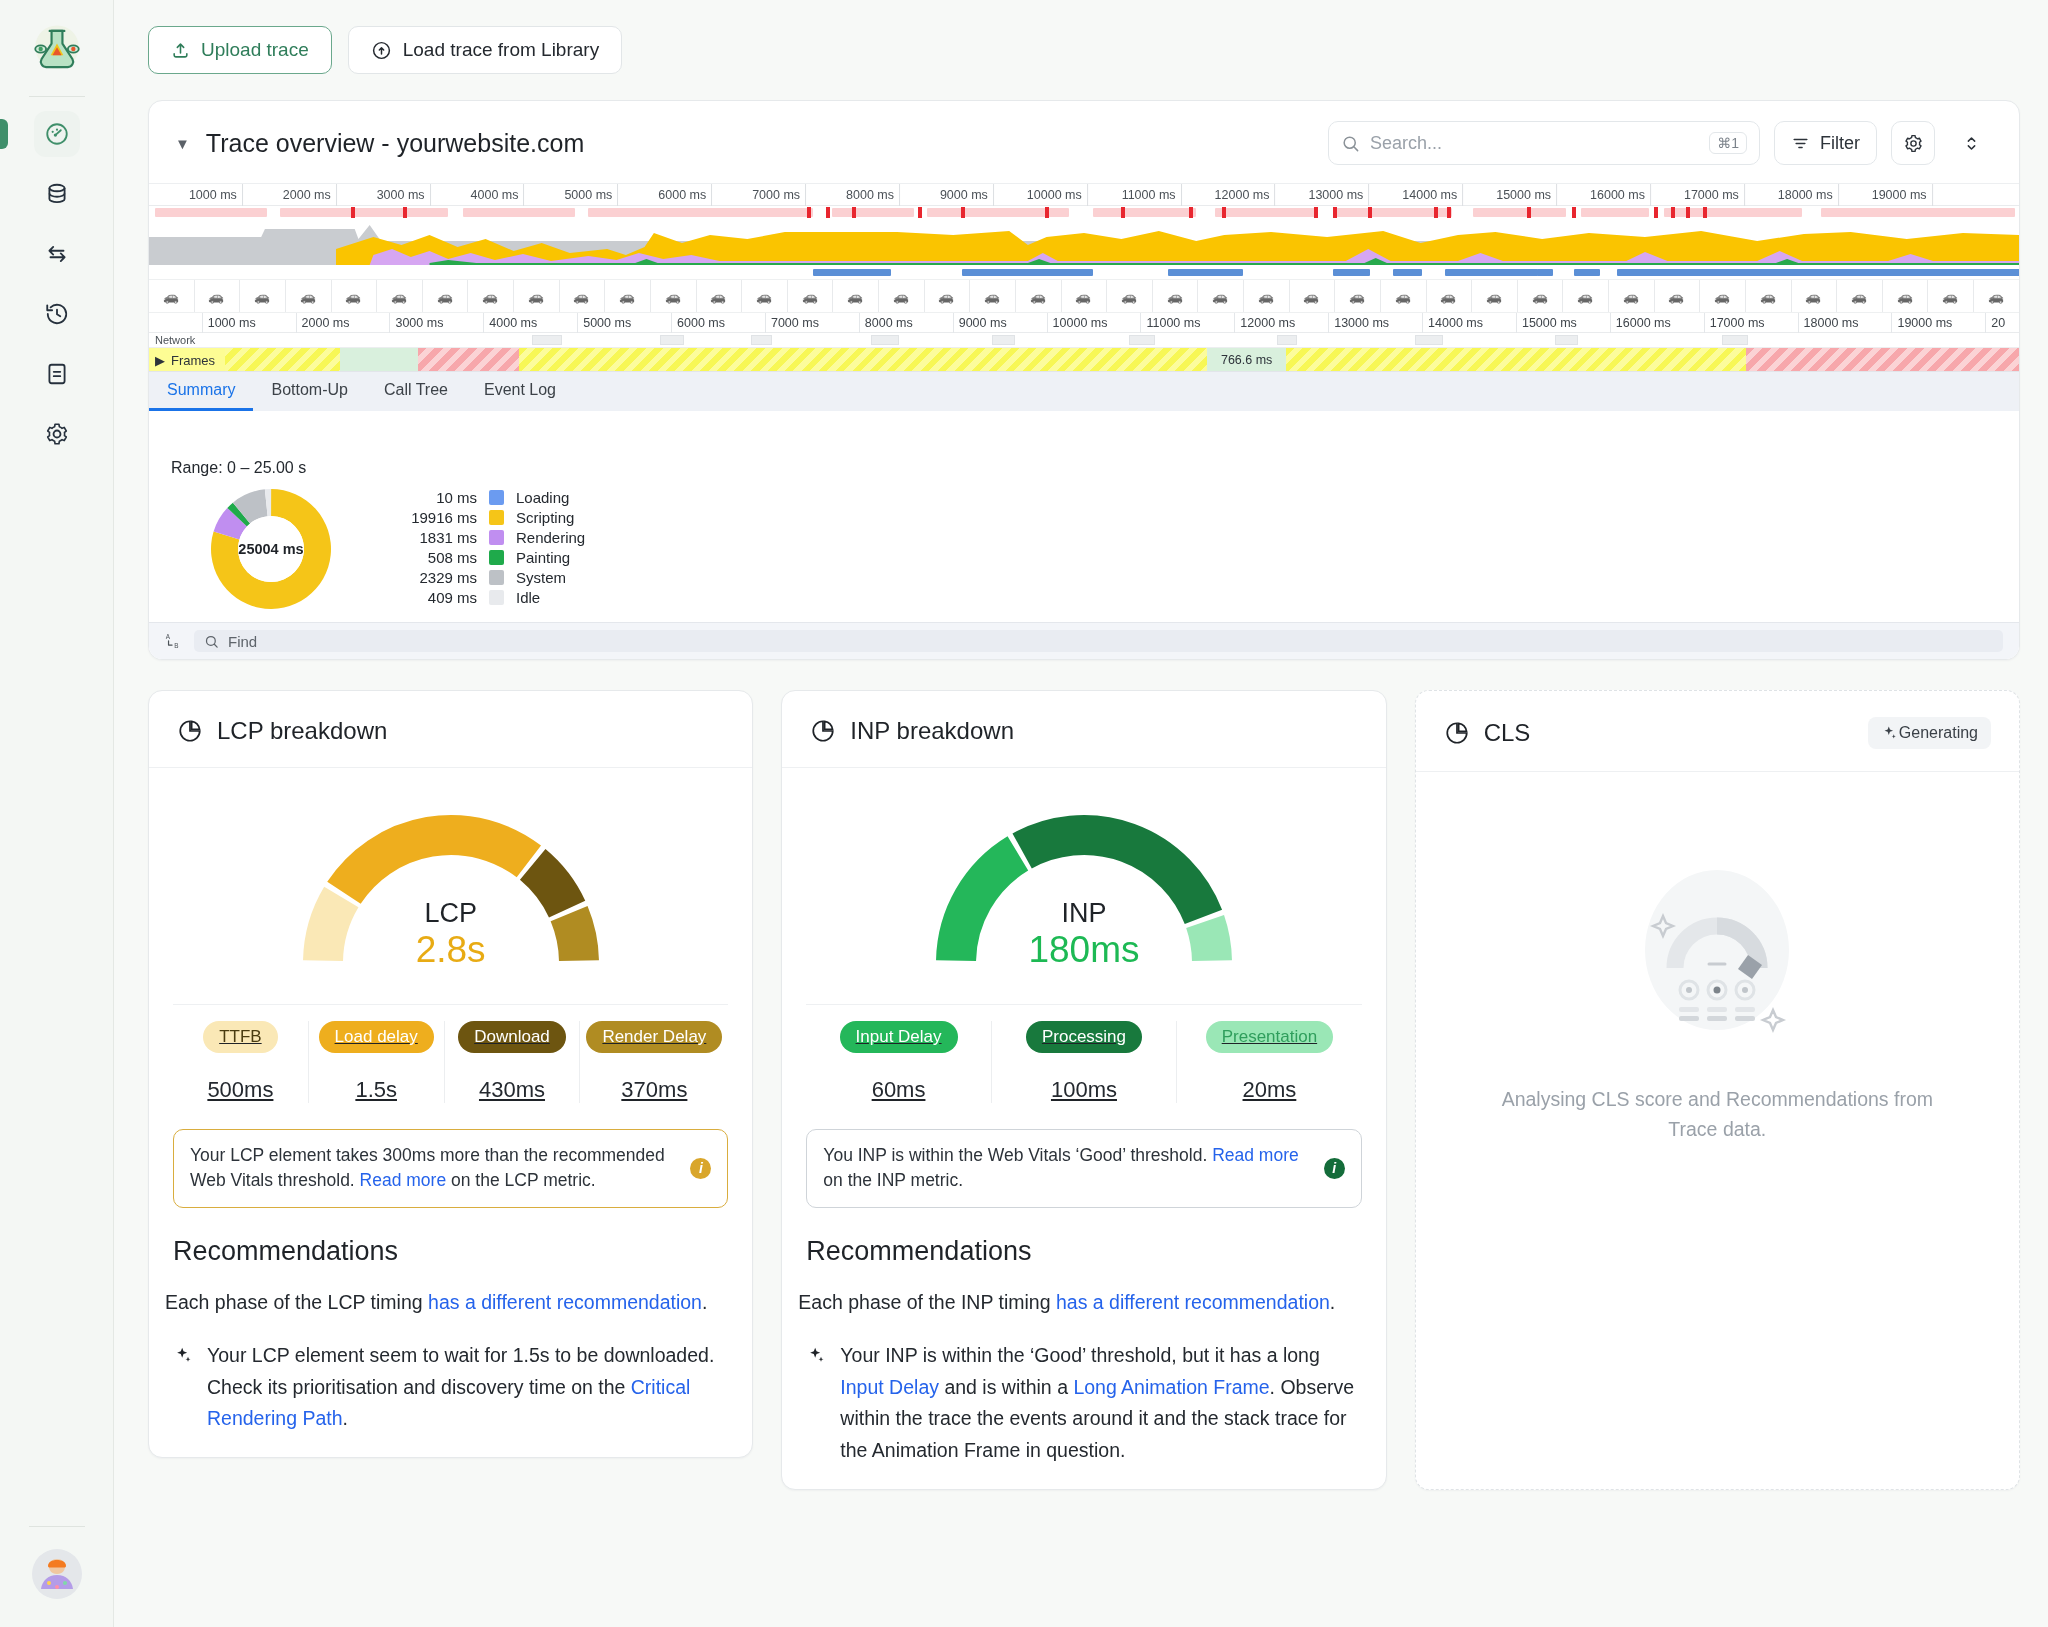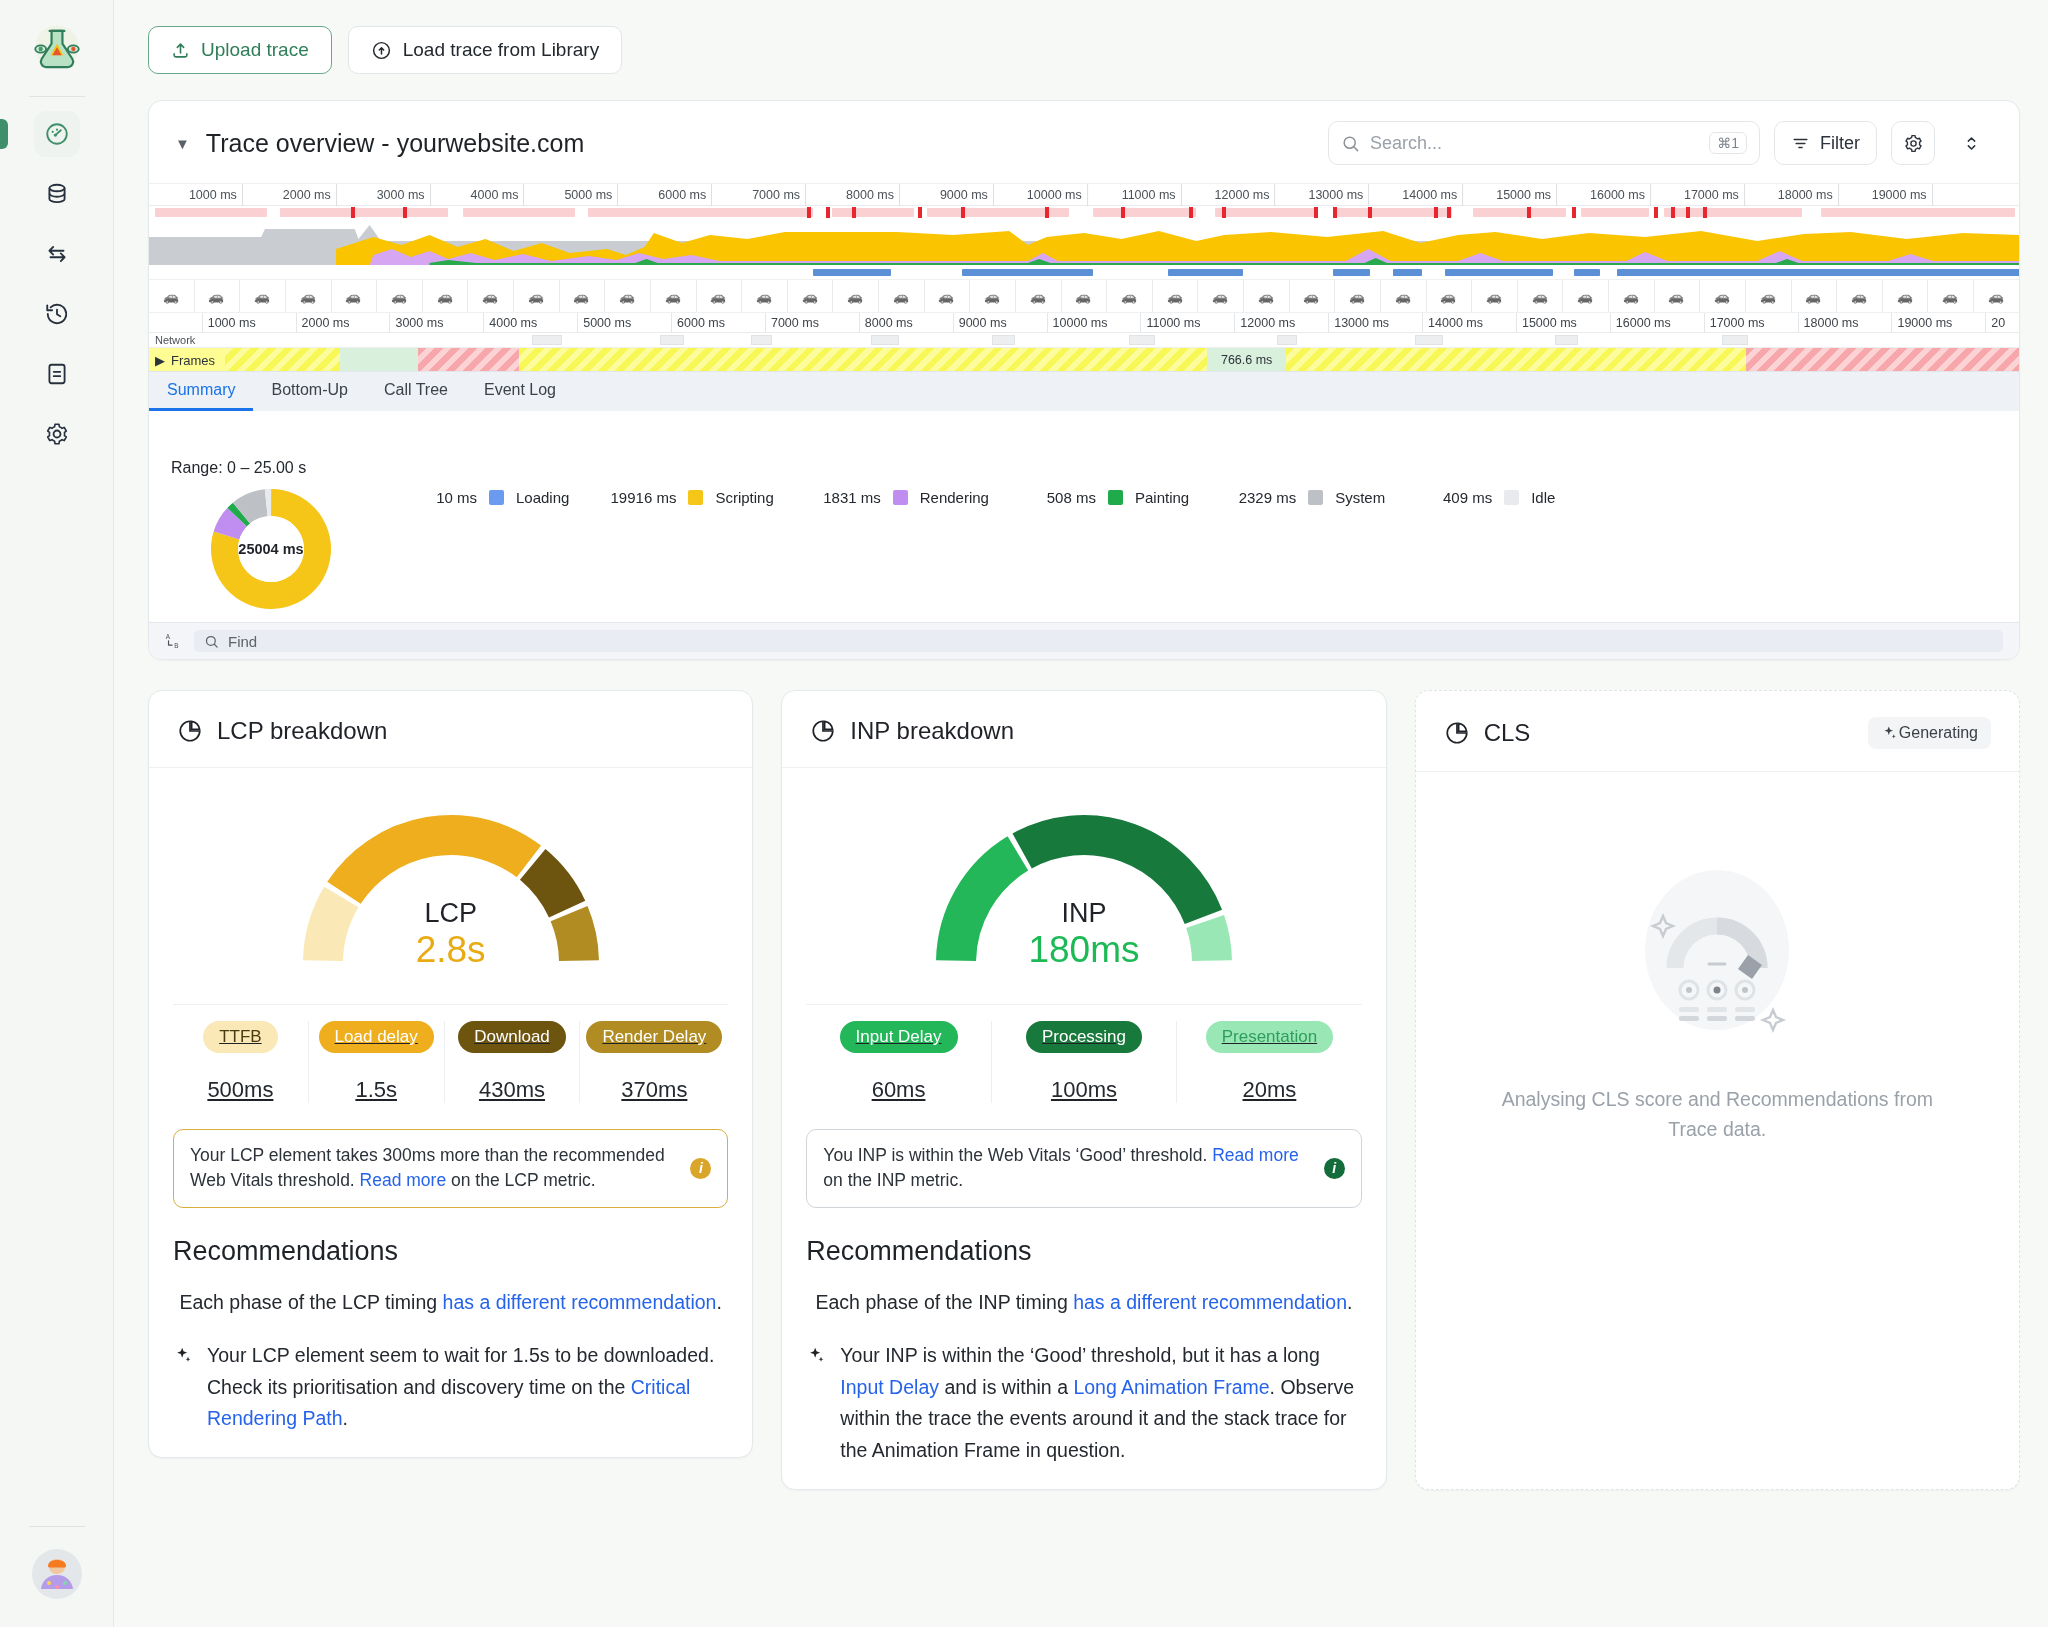--- a/index.html
+++ b/index.html
@@ -164,21 +164,21 @@
   .summary { background: #fff; padding: 16px 0 0 0; }
   .range { font-size: 16px; color: #24292f; padding: 0 0 10px 22px; margin-top: 32px; }
   .sum-body { display: flex; align-items: flex-start; gap: 40px; padding: 0 0 6px 60px; height: 135px; overflow: hidden; }
   .donut { position: relative; width: 124px; height: 124px; flex: 0 0 124px; }
   .donut .hole {
     position: absolute; left: 50%; top: 50%; transform: translate(-50%,-50%);
     width: 66px; height: 66px; border-radius: 50%; background: #fff;
     display: flex; align-items: center; justify-content: center;
     font-size: 14.5px; font-weight: 700; color: #1f2328;
   }
-  .legend { display: flex; flex-direction: row; gap: 3px; padding-top: 2px; }
+  .legend { display: flex; flex-direction: column; gap: 3px; padding-top: 2px; }
   .lrow { display: flex; align-items: center; gap: 12px; font-size: 15px; color: #24292f; }
   .lval { width: 104px; text-align: right; }
   .lsw { width: 15px; height: 15px; border-radius: 2px; }
   .findbar {
     display: flex; align-items: center; gap: 12px; padding: 7px 16px;
     background: #f3f5f9; border-top: 1px solid #e4e7ec;
   }
   .findinput {
     flex: 1; height: 22px; background: #e9ecf2; border-radius: 5px;
     display: flex; align-items: center; gap: 9px; padding: 0 10px;
@@ -235,21 +235,21 @@
   .note.good { border-color: #cfd4d9; }
   .note .ico {
     width: 21px; height: 21px; border-radius: 50%; flex: 0 0 21px;
     display: flex; align-items: center; justify-content: center;
     color: #fff; font-size: 14px; font-weight: 700; font-style: italic;
   }
   .note.warn .ico { background: #d9a62b; }
   .note.good .ico { background: #146c3a; }
 
   .rec-title { font-size: 27px; margin: 28px 24px 20px; color: #1f2328; }
-  .rec-p { font-size: 19.5px; line-height: 1.62; color: #24292f; margin: 0 28px 22px; text-align: center; }
+  .rec-p { font-size: 19.5px; line-height: 1.62; color: #24292f; margin: 0 16px 22px; }
   .rec-item {
     display: flex; gap: 14px; margin: 0 24px; font-size: 19.5px;
     line-height: 1.62; color: #24292f;
   }
   .rec-item .spark { flex: 0 0 20px; padding-top: 4px; }
   a.link { color: #2563eb; text-decoration: none; }
 
   .cls-body {
     display: flex; flex-direction: column; align-items: center; justify-content: center;
     padding: 78px 40px 0; gap: 34px;

